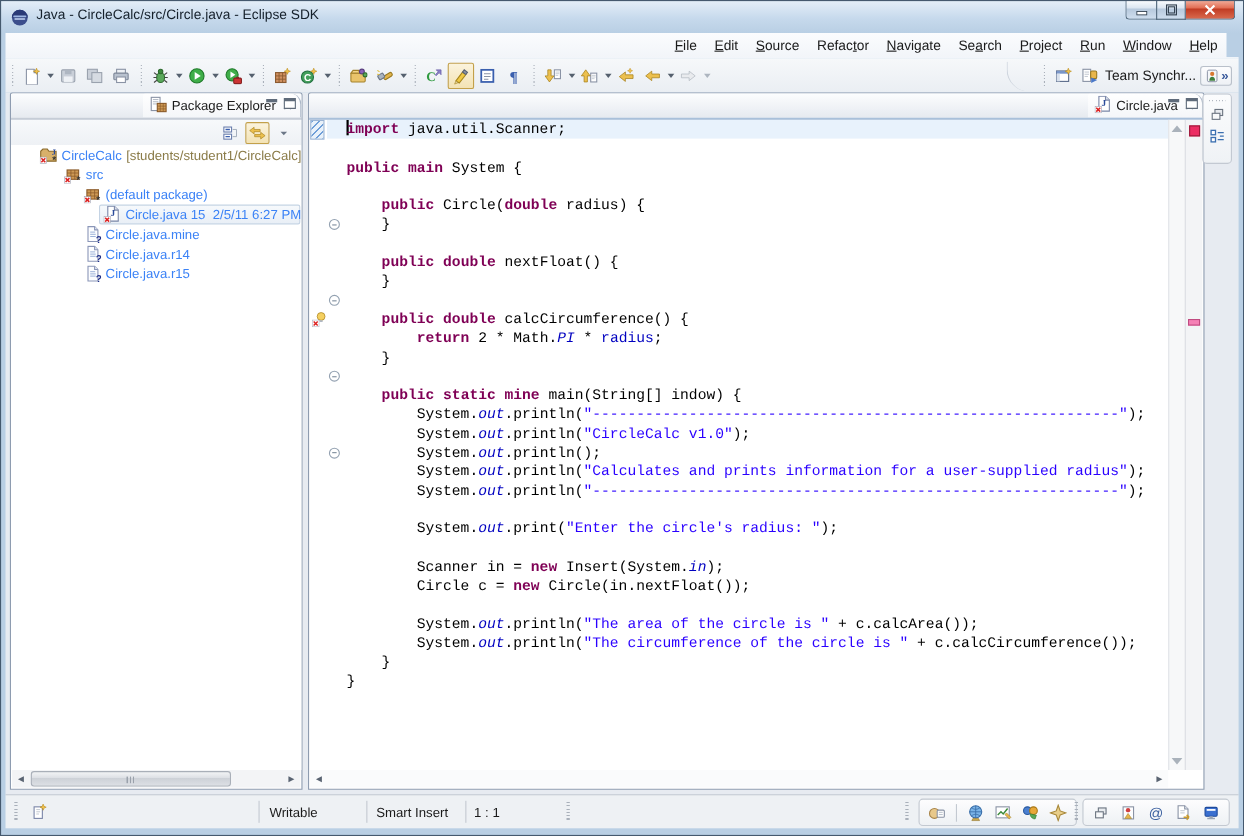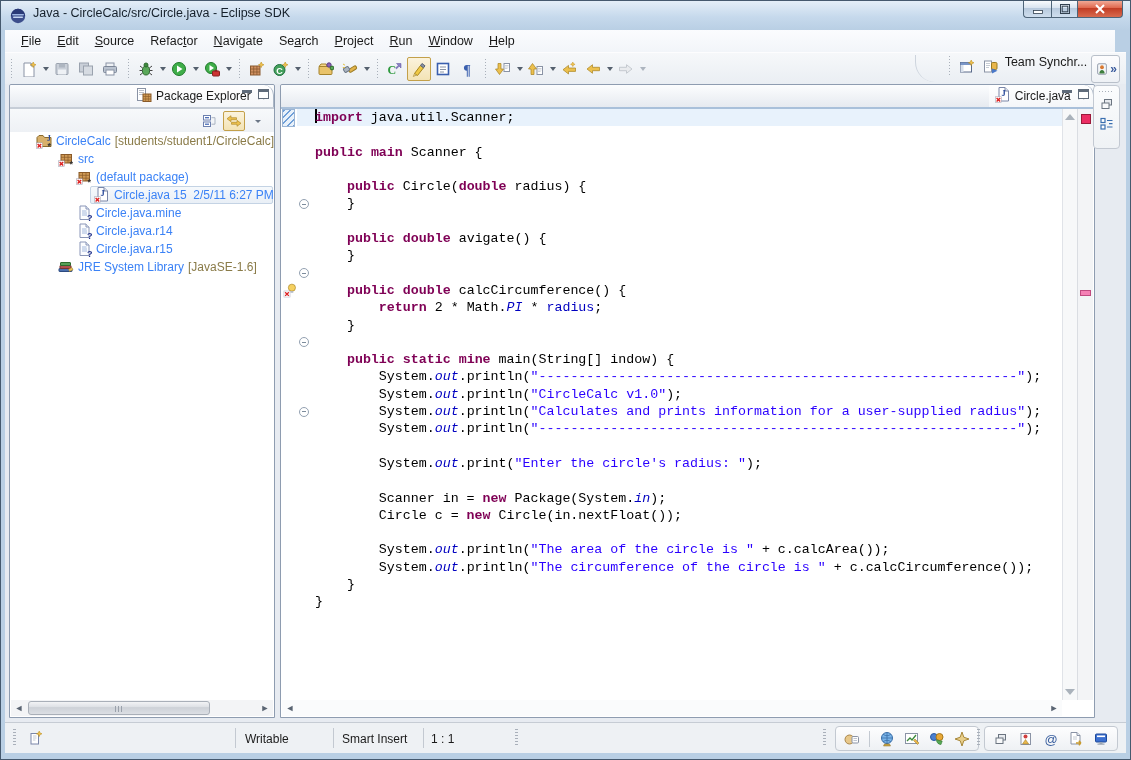--- a/index.html
+++ b/index.html
@@ -11,33 +11,33 @@
 .titlebar { position:absolute; left:1px; right:1px; top:1px; height:29px; background:linear-gradient(#e4eef8,#c6d9ec 55%,#b9cfe4); display:flex; align-items:center; }
 .titlebar .appicon { margin:0 7px 0 9px; width:16px; height:16px; }
 .titlebar .title { font-size:12.5px; color:#15202b; margin-top:-6px; }
 .winbtns { position:absolute; right:8px; top:0; display:flex; z-index:5; }
 .winbtn { height:18px; border:1px solid #4e6478; border-top:none; display:flex; align-items:center; justify-content:center; }
 .winbtn.min { width:28px; background:linear-gradient(#fdfeff,#d9e4f0 45%,#b6c8dc 46%,#cfdeee); border-radius:0 0 0 4px; border-right:none; }
 .winbtn.max { width:27px; background:linear-gradient(#fdfeff,#d9e4f0 45%,#b6c8dc 46%,#cfdeee); }
 .winbtn.close { width:45px; background:linear-gradient(#f3b2a0,#e06a50 45%,#c03a22 46%,#d96a4e); border-radius:0 0 4px 0; border-left:none; }
 
 
-.menubar { position:absolute; left:5px; right:16px; top:30px; height:22px; background:linear-gradient(#fbfcfe,#f2f5f9); display:flex; align-items:stretch; padding-left:8px; }
+.menubar { position:absolute; left:5px; right:16px; top:30px; height:22px; background:linear-gradient(#fbfcfe,#f2f5f9); display:flex; align-items:stretch; padding-left:8px;justify-content:flex-end; }
 .menuitem { padding:0 8px; line-height:22px; font-size:12.5px; color:#1a1a1a; }
 .menuitem u { text-decoration:underline; }
 
 
 .toolbar { position:absolute; left:5px; right:5px; top:52px; height:32px; background:linear-gradient(#f6f8fa,#eaeef3); border-top:1px solid #fdfdfe; display:flex; align-items:center; }
 .tgroup { display:flex; align-items:center; height:100%; }
 .handle { width:3px; height:22px; margin:0 4px 0 5px; background-image:repeating-linear-gradient(#a9b0ba 0 1px, transparent 1px 3px); background-size:1px 100%; background-repeat:no-repeat; background-position:1px 1px; }
 .tbtn { height:24px; min-width:24px; display:flex; align-items:center; justify-content:center; padding:0 2px; border:1px solid transparent; border-radius:2px; }
 .tbtn.pressed { background:linear-gradient(#fbf3dd,#f3e3b5); border-color:#c3a04a; }
 .drop { width:0; height:0; border:3px solid transparent; border-top:4px solid #55606e; margin:4px 1px 0 2px; }
 .drop.dis { border-top-color:#adb5bf; }
-.persp { position:absolute; right:6px; top:2px; height:28px; display:flex; }
+.persp { position:absolute; right:6px; top:2px; height:28px; display:flex; align-items:center; }
 .swoosh { width:26px; height:27px; border-left:1px solid #cdd4dd; border-bottom-left-radius:20px; margin-right:2px; }
 .persp-label { font-size:12.5px; margin:0 4px 0 2px; color:#1a1a1a; }
 .persp-overflow { display:flex; align-items:center; border:1px solid #b9c0ca; border-radius:3px; background:linear-gradient(#fdfdfe,#eef1f5); padding:1px 3px; gap:1px; }
 .chev { color:#3a5a9c; font-size:12px; font-weight:bold; letter-spacing:-1px; }
 
 
 .main { position:absolute; left:5px; right:5px; top:84px; height:638px; background:#e7ebf1; }
 
 
 .panel { position:absolute; background:#fff; border:1px solid #8e9cb0; border-radius:2px 2px 0 0; }
@@ -483,26 +483,20 @@
                 <path d="M10 1v3h3" fill="#e8edf5" stroke="#8a96b8"></path>
                 <path d="M6 6h4.5M6 8h5M6 10h5" stroke="#9ab0d8" stroke-width="0.9"></path>
                 <text x="11" y="15.5" font-size="9" font-weight="bold" fill="#20308a">?</text>
               </svg></span></span><span class="tlabel">Circle.java.r14</span></div>
         <div class="trow" style="padding-left: 66px;"><span class="ticon"><span style="width: 16px; height: 16px; display: inline-block;"><svg width="16" height="16" viewBox="0 0 16 16" xmlns="http://www.w3.org/2000/svg">
                 <path d="M4 1h6l3 3v10.5H4z" fill="#fcfdff" stroke="#8a96b8"></path>
                 <path d="M10 1v3h3" fill="#e8edf5" stroke="#8a96b8"></path>
                 <path d="M6 6h4.5M6 8h5M6 10h5" stroke="#9ab0d8" stroke-width="0.9"></path>
                 <text x="11" y="15.5" font-size="9" font-weight="bold" fill="#20308a">?</text>
               </svg></span></span><span class="tlabel">Circle.java.r15</span></div>
-        <div class="trow" style="padding-left: 48px;"><span class="ticon"><span style="width: 16px; height: 16px; display: inline-block;"><svg width="16" height="16" viewBox="0 0 16 16" xmlns="http://www.w3.org/2000/svg">
-                <rect x="1" y="9.5" width="13" height="3" rx="0.5" fill="#4a6fae" stroke="#2c4a80"></rect>
-                <rect x="2" y="6.5" width="11" height="3" rx="0.5" fill="#b05050" stroke="#7a3030"></rect>
-                <rect x="2.5" y="3.5" width="10" height="3" rx="0.5" fill="#58a058" stroke="#2e6b2e"></rect>
-                <path d="M11.5 12.5l3.5-1.8-1.2-2.2-3.3 1.7z" fill="#e8c05a" stroke="#9a7a20" stroke-width="0.5"></path>
-              </svg></span></span><span class="tlabel">JRE System Library</span><span class="tdeco">[JavaSE-1.6]</span></div>
       </div>
     <div class="hscroll" id="exh">
         <div class="sarrow">◄</div>
         <div class="hthumb" style="width:182px"></div>
         <div style="flex:1"></div>
         <div class="sarrow">►</div>
       </div>
   </div>
 
   <div class="panel editorp">
@@ -522,41 +516,42 @@
         <div class="gmin"></div>
         <div class="gmax"></div>
       </div>
     </div>
     <div class="keyline"></div>
     <div class="hatch"></div>
     <div class="econtent">
       <div class="codearea" id="code">
           <div class="cl hl"><span class="caret"></span><span class="tk-k">import</span><span class="tk-p"> java.util.Scanner;</span></div>
           <div class="cl"></div>
-          <div class="cl"><span class="tk-k">public</span><span class="tk-p"> </span><span class="tk-k">main</span><span class="tk-p"> Scanner {</span></div>
+          <div class="cl"><span class="tk-k">public</span><span class="tk-p"> </span><span class="tk-k">main</span><span class="tk-p"> System {</span></div>
           <div class="cl"></div>
           <div class="cl"><span class="tk-p">    </span><span class="tk-k">public</span><span class="tk-p"> Circle(</span><span class="tk-k">double</span><span class="tk-p"> radius) {</span></div>
           <div class="cl"><span class="tk-p">    }</span></div>
           <div class="cl"></div>
-          <div class="cl"><span class="tk-p">    </span><span class="tk-k">public</span><span class="tk-p"> </span><span class="tk-k">double</span><span class="tk-p"> avigate() {</span></div>
+          <div class="cl"><span class="tk-p">    </span><span class="tk-k">public</span><span class="tk-p"> </span><span class="tk-k">double</span><span class="tk-p"> nextFloat() {</span></div>
           <div class="cl"><span class="tk-p">    }</span></div>
           <div class="cl"></div>
           <div class="cl"><span class="tk-p">    </span><span class="tk-k">public</span><span class="tk-p"> </span><span class="tk-k">double</span><span class="tk-p"> calcCircumference() {</span></div>
           <div class="cl"><span class="tk-p">        </span><span class="tk-k">return</span><span class="tk-p"> 2 * Math.</span><span class="tk-i">PI</span><span class="tk-p"> * </span><span class="tk-f">radius</span><span class="tk-p">;</span></div>
           <div class="cl"><span class="tk-p">    }</span></div>
           <div class="cl"></div>
           <div class="cl"><span class="tk-p">    </span><span class="tk-k">public</span><span class="tk-p"> </span><span class="tk-k">static</span><span class="tk-p"> </span><span class="tk-k">mine</span><span class="tk-p"> main(String[] indow) {</span></div>
           <div class="cl"><span class="tk-p">        System.</span><span class="tk-i">out</span><span class="tk-p">.println(</span><span class="tk-s">"------------------------------------------------------------"</span><span class="tk-p">);</span></div>
           <div class="cl"><span class="tk-p">        System.</span><span class="tk-i">out</span><span class="tk-p">.println(</span><span class="tk-s">"CircleCalc v1.0"</span><span class="tk-p">);</span></div>
+          <div class="cl"><span class="tk-p">        System.</span><span class="tk-i">out</span><span class="tk-p">.println();</span></div>
           <div class="cl"><span class="tk-p">        System.</span><span class="tk-i">out</span><span class="tk-p">.println(</span><span class="tk-s">"Calculates and prints information for a user-supplied radius"</span><span class="tk-p">);</span></div>
           <div class="cl"><span class="tk-p">        System.</span><span class="tk-i">out</span><span class="tk-p">.println(</span><span class="tk-s">"------------------------------------------------------------"</span><span class="tk-p">);</span></div>
           <div class="cl"></div>
           <div class="cl"><span class="tk-p">        System.</span><span class="tk-i">out</span><span class="tk-p">.print(</span><span class="tk-s">"Enter the circle's radius: "</span><span class="tk-p">);</span></div>
           <div class="cl"></div>
-          <div class="cl"><span class="tk-p">        Scanner in = </span><span class="tk-k">new</span><span class="tk-p"> Package(System.</span><span class="tk-i">in</span><span class="tk-p">);</span></div>
+          <div class="cl"><span class="tk-p">        Scanner in = </span><span class="tk-k">new</span><span class="tk-p"> Insert(System.</span><span class="tk-i">in</span><span class="tk-p">);</span></div>
           <div class="cl"><span class="tk-p">        Circle c = </span><span class="tk-k">new</span><span class="tk-p"> Circle(in.nextFloat());</span></div>
           <div class="cl"></div>
           <div class="cl"><span class="tk-p">        System.</span><span class="tk-i">out</span><span class="tk-p">.println(</span><span class="tk-s">"The area of the circle is "</span><span class="tk-p"> + c.calcArea());</span></div>
           <div class="cl"><span class="tk-p">        System.</span><span class="tk-i">out</span><span class="tk-p">.println(</span><span class="tk-s">"The circumference of the circle is "</span><span class="tk-p"> + c.calcCircumference());</span></div>
           <div class="cl"><span class="tk-p">    }</span></div>
           <div class="cl"><span class="tk-p">}</span></div>
         </div>
       <div class="vscroll">
         <svg class="up" viewBox="0 0 10 8">
             <path d="M0 8l5-6 5 6z" fill="#aab2bb"></path>

